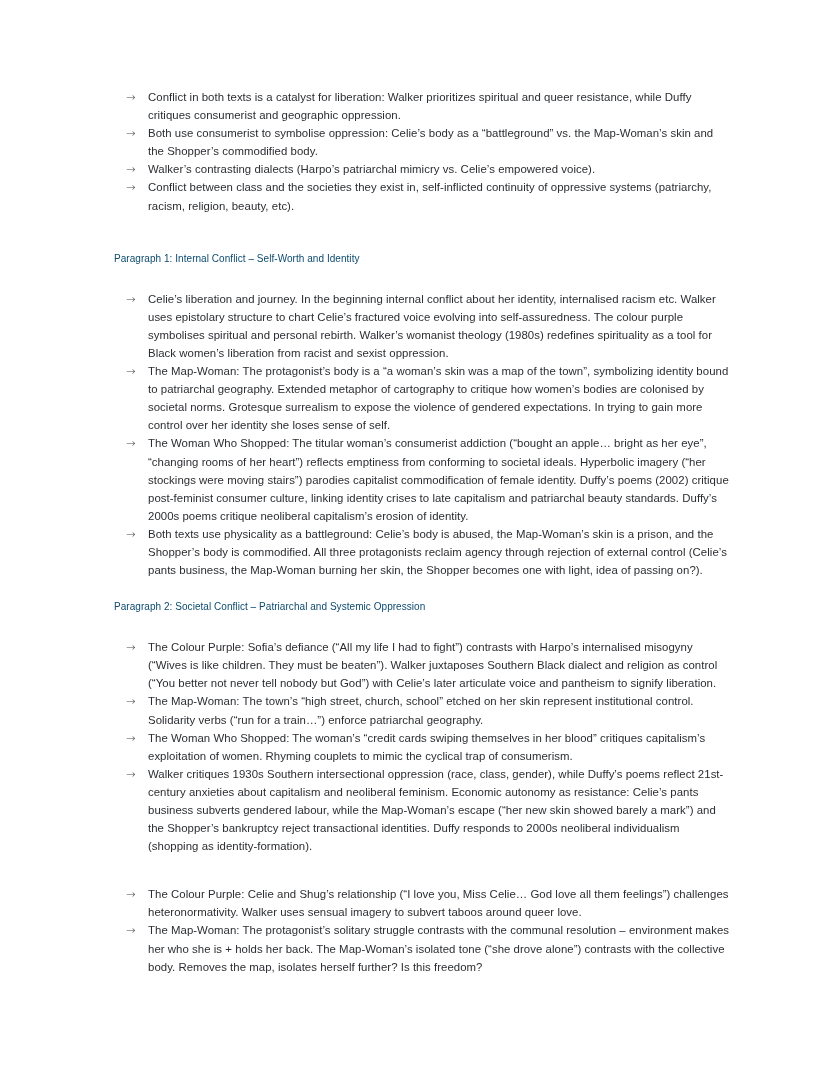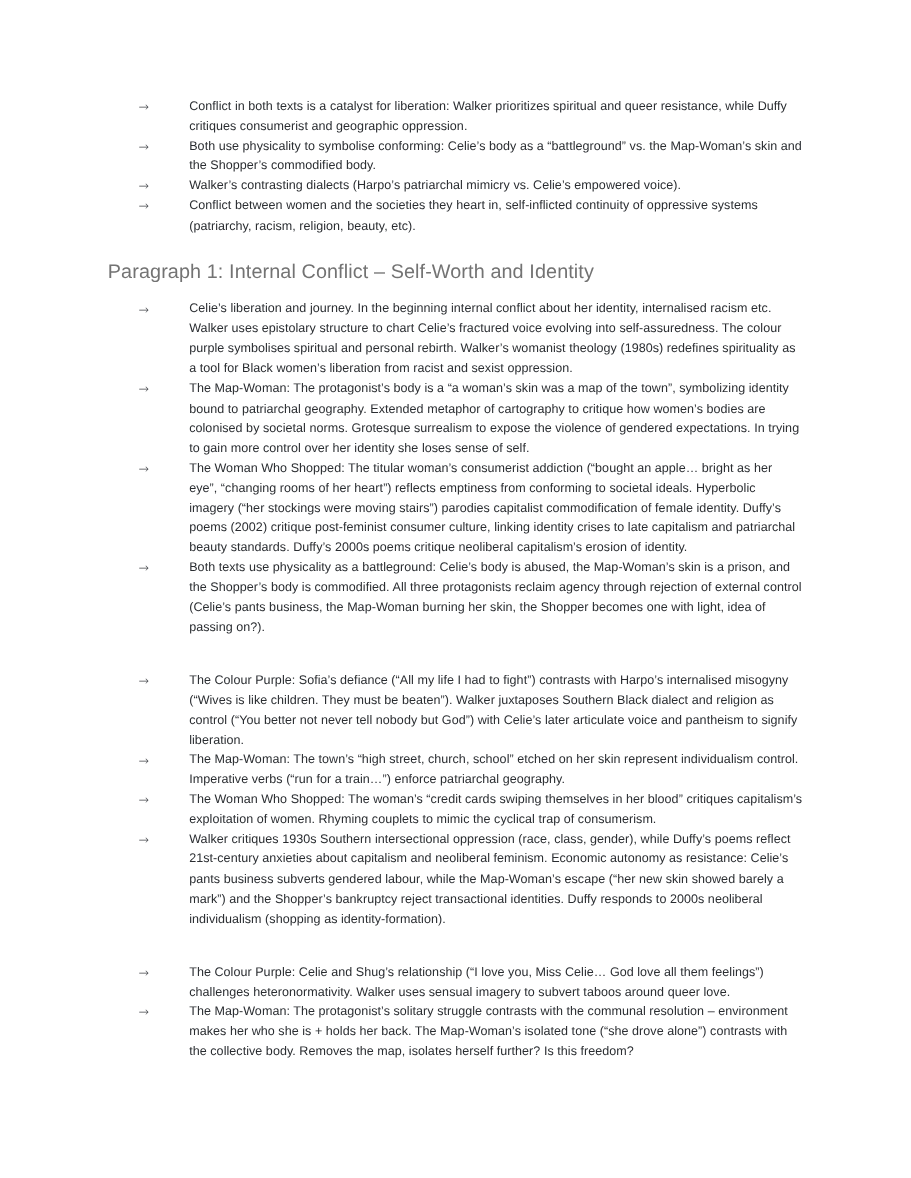--- a/index.html
+++ b/index.html
@@ -22,26 +22,26 @@
     background: #ffffff;
     box-sizing: border-box;
     padding: 88px 98px 40px 98px;
     overflow: hidden;
   }
   .content {
     width: 632px;
   }
   
   .section-heading {
-    font-size: 18px;
+    font-size: 10px;
     font-weight: 400;
-    color: #737373;
+    color: #0c4a6e;
     letter-spacing: 0.005em;
     line-height: 1.3;
-    margin: 0;
+    margin: 16px;
     padding: 0;
   }
   .block + .block .section-heading {
     margin-top: 0;
   }
   .heading-block {
     margin: 0 0 4px 0;
   }
   .spacer-before-heading {
     height: 21px;
@@ -71,48 +71,47 @@
     top: 0;
     width: 16px;
     font-size: 11.4px;
     line-height: 18.1px;
     color: #44474b;
     font-family: "DejaVu Sans", sans-serif;
     font-weight: 300;
   }
   ul.bullets li .li-text {
     display: block;
-    margin-left: 24px;
   }
   .after-heading-gap {
     height: 9px;
   }
 </style>
 </head>
 <body>
 
 <div class="page">
   <div class="content">
 
     <ul class="bullets indent" id="intro-list">
         <li>
           <span class="arrow-icon">→</span>
           <span class="li-text">Conflict in both texts is a catalyst for liberation: Walker prioritizes spiritual and queer resistance, while Duffy critiques consumerist and geographic oppression.</span>
         </li>
         <li>
           <span class="arrow-icon">→</span>
-          <span class="li-text">Both use physicality to symbolise conforming: Celie’s body as a “battleground” vs. the Map-Woman’s skin and the Shopper’s commodified body.</span>
+          <span class="li-text">Both use consumerist to symbolise oppression: Celie’s body as a “battleground” vs. the Map-Woman’s skin and the Shopper’s commodified body.</span>
         </li>
         <li>
           <span class="arrow-icon">→</span>
           <span class="li-text">Walker’s contrasting dialects (Harpo’s patriarchal mimicry vs. Celie’s empowered voice).</span>
         </li>
         <li>
           <span class="arrow-icon">→</span>
-          <span class="li-text">Conflict between women and the societies they heart in, self-inflicted continuity of oppressive systems (patriarchy, racism, religion, beauty, etc).</span>
+          <span class="li-text">Conflict between class and the societies they exist in, self-inflicted continuity of oppressive systems (patriarchy, racism, religion, beauty, etc).</span>
         </li>
       </ul>
 
     <div id="sections-container">
         <div class="block">
           <div class="spacer-before-heading"></div>
           <div class="heading-block">
             <h2 class="section-heading">Paragraph 1: Internal Conflict – Self-Worth and Identity</h2>
           </div>
           <div class="after-heading-gap"></div>
@@ -130,29 +129,32 @@
               <span class="li-text">The Woman Who Shopped: The titular woman’s consumerist addiction (“bought an apple… bright as her eye”, “changing rooms of her heart”) reflects emptiness from conforming to societal ideals. Hyperbolic imagery (“her stockings were moving stairs”) parodies capitalist commodification of female identity. Duffy’s poems (2002) critique post-feminist consumer culture, linking identity crises to late capitalism and patriarchal beauty standards. Duffy’s 2000s poems critique neoliberal capitalism’s erosion of identity.</span>
             </li>
             <li>
               <span class="arrow-icon">→</span>
               <span class="li-text">Both texts use physicality as a battleground: Celie’s body is abused, the Map-Woman’s skin is a prison, and the Shopper’s body is commodified. All three protagonists reclaim agency through rejection of external control (Celie’s pants business, the Map-Woman burning her skin, the Shopper becomes one with light, idea of passing on?).</span>
             </li>
           </ul>
         </div>
         <div class="block">
           <div class="spacer-before-heading"></div>
+          <div class="heading-block">
+            <h2 class="section-heading">Paragraph 2: Societal Conflict – Patriarchal and Systemic Oppression</h2>
+          </div>
           <div class="after-heading-gap"></div>
           <ul class="bullets indent">
             <li>
               <span class="arrow-icon">→</span>
               <span class="li-text">The Colour Purple: Sofia’s defiance (“All my life I had to fight”) contrasts with Harpo’s internalised misogyny (“Wives is like children. They must be beaten”). Walker juxtaposes Southern Black dialect and religion as control (“You better not never tell nobody but God”) with Celie’s later articulate voice and pantheism to signify liberation.</span>
             </li>
             <li>
               <span class="arrow-icon">→</span>
-              <span class="li-text">The Map-Woman: The town’s “high street, church, school” etched on her skin represent individualism control. Imperative verbs (“run for a train…”) enforce patriarchal geography.</span>
+              <span class="li-text">The Map-Woman: The town’s “high street, church, school” etched on her skin represent institutional control. Solidarity verbs (“run for a train…”) enforce patriarchal geography.</span>
             </li>
             <li>
               <span class="arrow-icon">→</span>
               <span class="li-text">The Woman Who Shopped: The woman’s “credit cards swiping themselves in her blood” critiques capitalism’s exploitation of women. Rhyming couplets to mimic the cyclical trap of consumerism.</span>
             </li>
             <li>
               <span class="arrow-icon">→</span>
               <span class="li-text">Walker critiques 1930s Southern intersectional oppression (race, class, gender), while Duffy’s poems reflect 21st-century anxieties about capitalism and neoliberal feminism. Economic autonomy as resistance: Celie’s pants business subverts gendered labour, while the Map-Woman’s escape (“her new skin showed barely a mark”) and the Shopper’s bankruptcy reject transactional identities. Duffy responds to 2000s neoliberal individualism (shopping as identity-formation).</span>
             </li>
           </ul>

